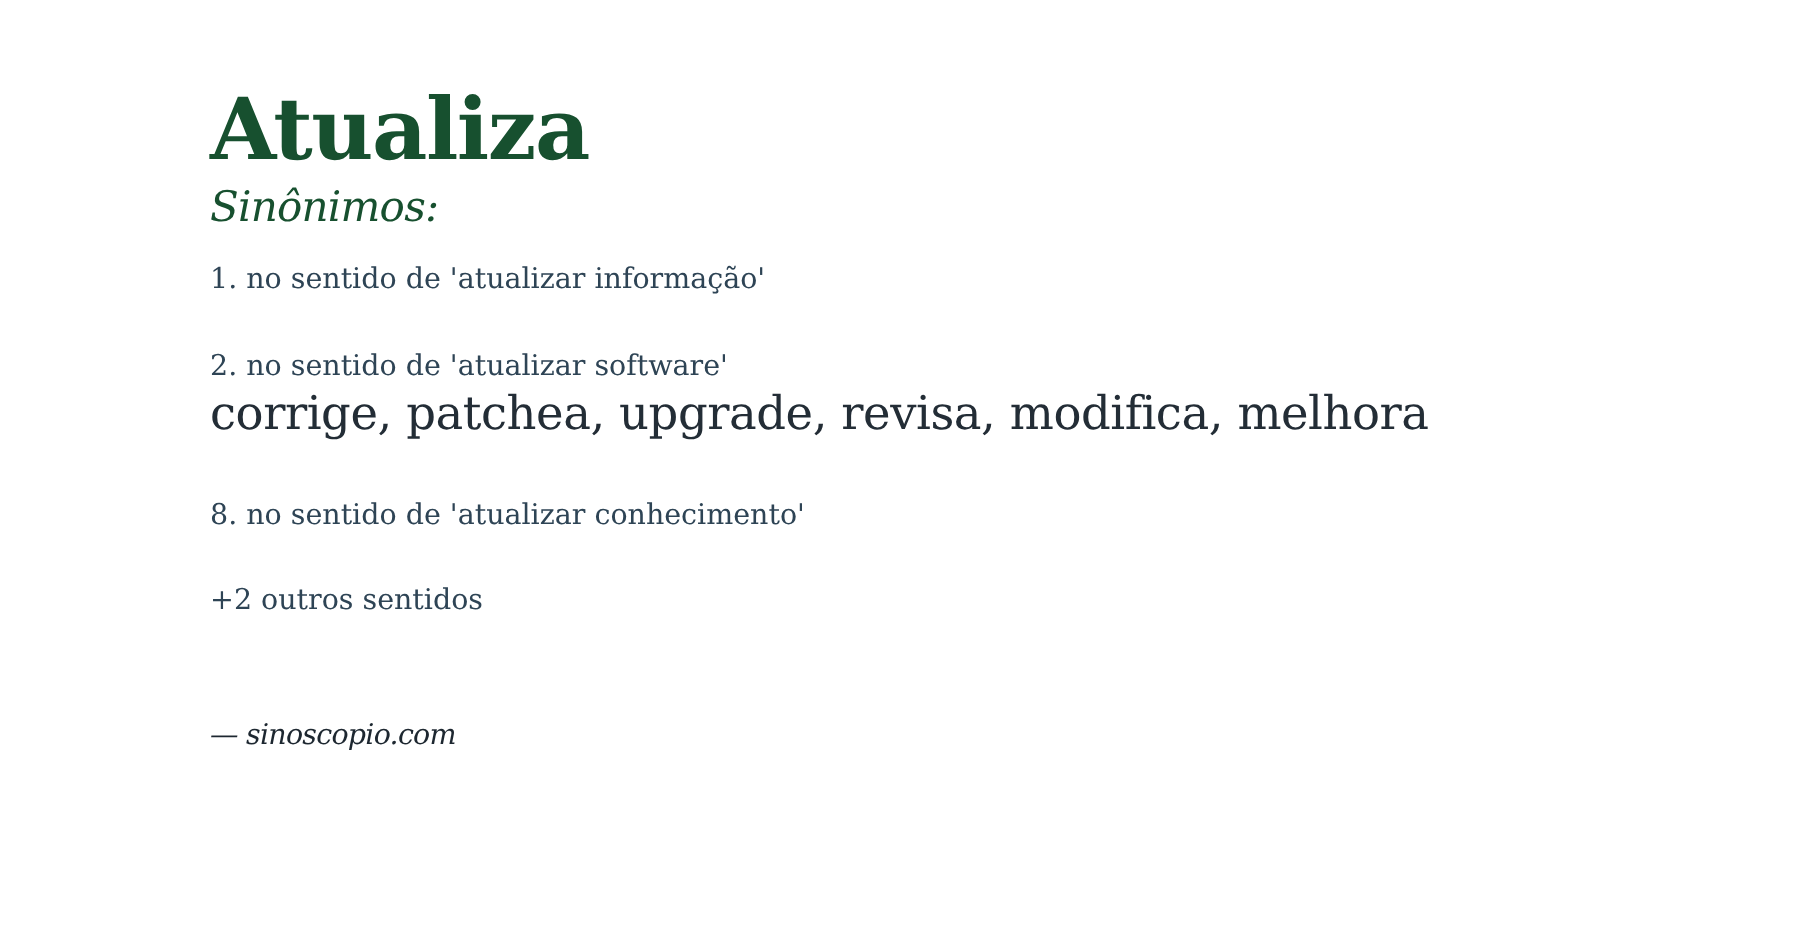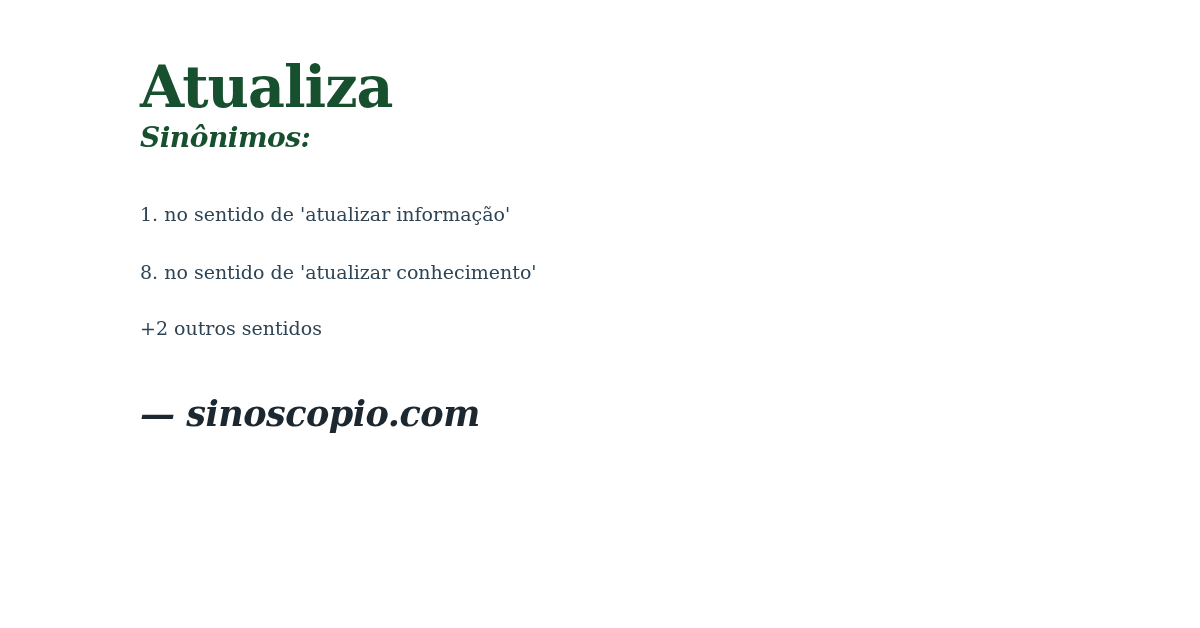--- a/index.html
+++ b/index.html
@@ -21,29 +21,29 @@
   .word-title {
     font-size: 57px;
     font-weight: 700;
     color: #17502f;
     line-height: 1.0;
     letter-spacing: -1px;
   }
 
   .subtitle {
     font-size: 28px;
-    font-weight: 700;
+    font-weight: 400;
     font-style: italic;
     color: #17502f;
     margin-top: 6px;
     letter-spacing: -0.5px;
   }
 
   .senses {
-    margin-top: 48px;
+    margin-top: 20px;
   }
 
   .sense {
     margin-bottom: 33px;
   }
 
   .sense-label {
     font-size: 19px;
     color: #2e4455;
     line-height: 1.3;
@@ -56,43 +56,47 @@
     letter-spacing: -0.3px;
   }
 
   .more-senses {
     font-size: 19px;
     color: #2e4455;
     margin-top: 14px;
   }
 
   .attribution {
-    font-size: 35px;
-    font-weight: 700;
+    font-size: 19px;
+    font-weight: 400;
     font-style: italic;
     color: #1d2730;
-    margin-top: 54px;
+    margin-top: 68px;
     letter-spacing: -0.5px;
   }
 </style>
 </head>
 <body>
 
 <div class="card">
 
   <h1 class="word-title">Atualiza</h1>
 
   <h2 class="subtitle">Sinônimos:</h2>
 
   <div class="senses">
 
     <div class="sense">
       <div class="sense-label">1. no sentido de 'atualizar informação'</div>
     </div>
 
+    <div class="sense">
+      <div class="sense-label">2. no sentido de 'atualizar software'</div>
+      <div class="sense-synonyms">corrige, patchea, upgrade, revisa, modifica, melhora</div>
+    </div>
 
     <div class="sense">
       <div class="sense-label">8. no sentido de 'atualizar conhecimento'</div>
     </div>
 
   </div>
 
   <div class="more-senses">+2 outros sentidos</div>
 
   <div class="attribution">— sinoscopio.com</div>

